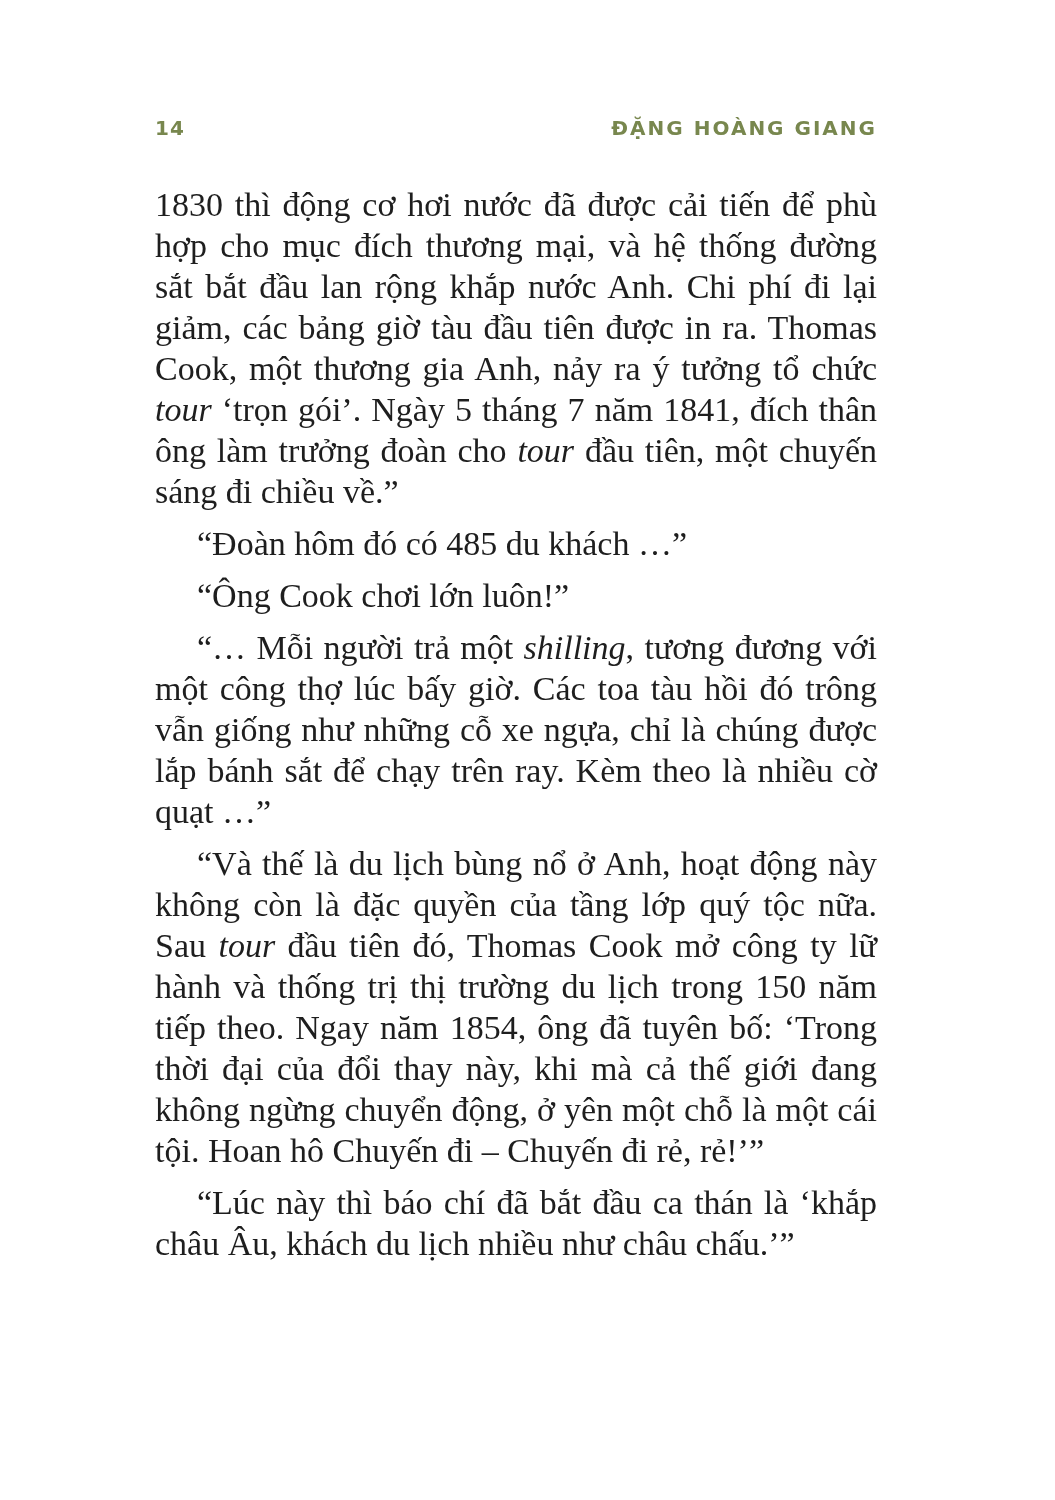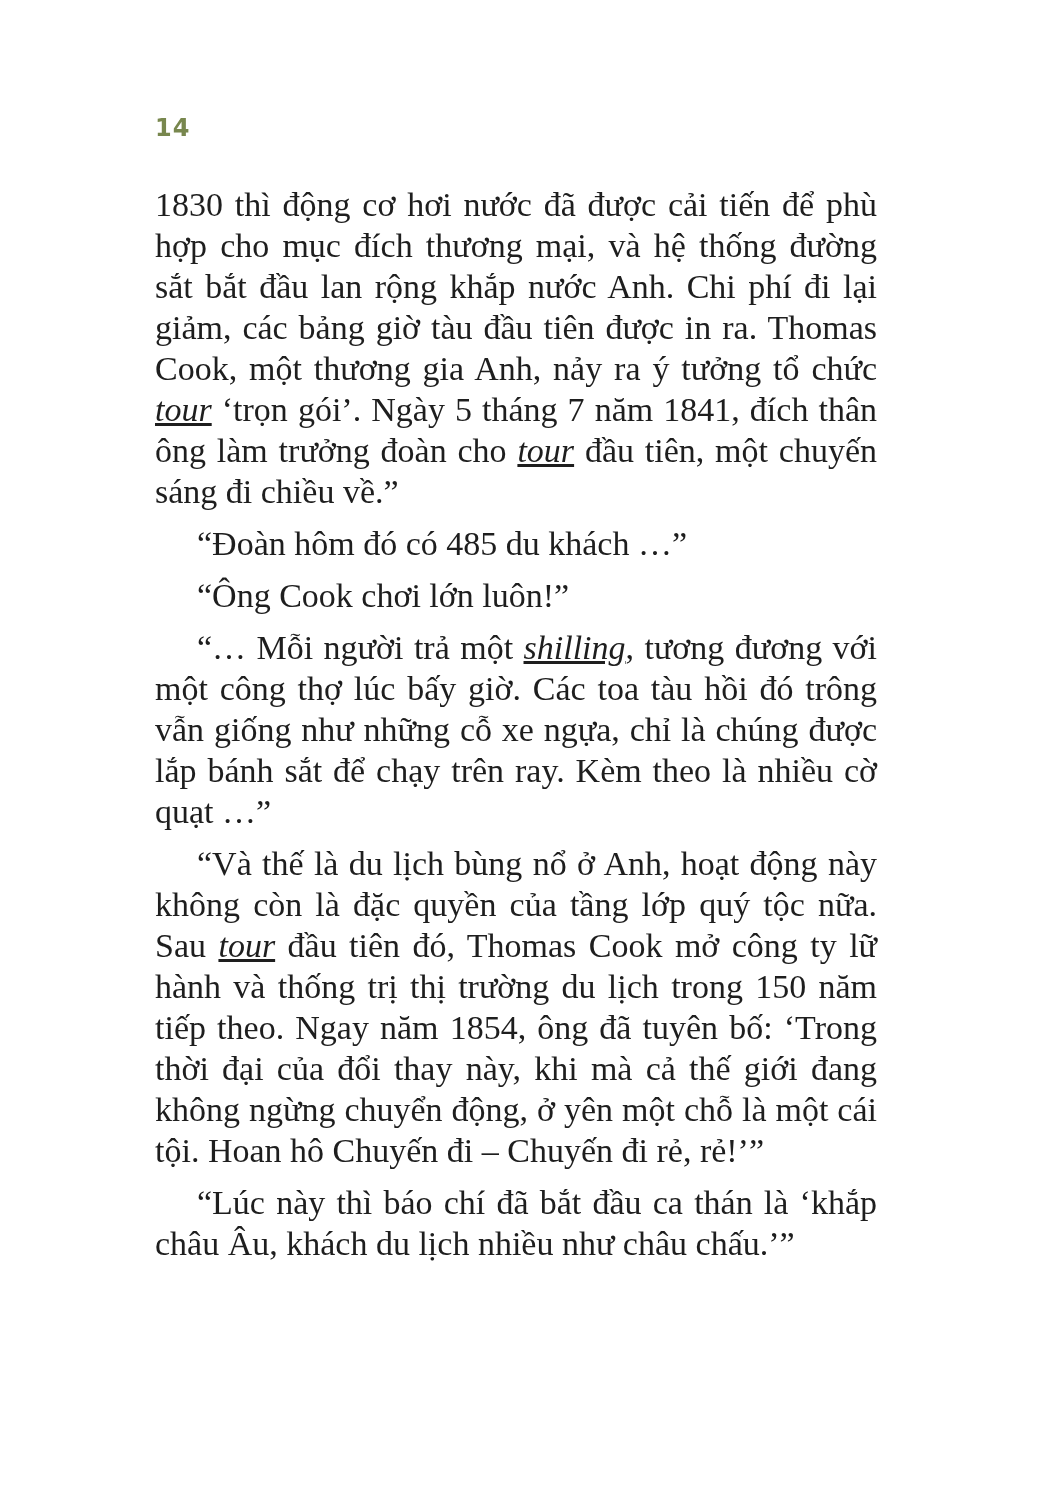--- a/index.html
+++ b/index.html
@@ -18,21 +18,21 @@
   .header {
     position: absolute;
     top: 114px;
     left: 155px;
     width: 722px;
     display: flex;
     justify-content: space-between;
     align-items: center;
     font-family: "DejaVu Sans", "Liberation Sans", sans-serif;
     font-weight: 700;
-    font-size: 24px;
+    font-size: 20px;
     line-height: 28px;
   }
   .page-number {
     letter-spacing: 1px;
   }
   .running-title {
     letter-spacing: 2px;
   }
   .body-text {
     position: absolute;
@@ -44,29 +44,29 @@
     margin: 0 0 11px 0;
     font-size: 34px;
     line-height: 41px;
     text-align: justify;
   }
   p.para.indent {
     text-indent: 42px;
   }
   p.para i {
     font-style: italic;
-    text-decoration: underline;
   }
 </style>
 </head>
 <body>
 
 <div class="page" style="background: rgb(255, 255, 255);">
   <div class="header" style="color: rgb(120, 135, 78);">
     <span class="page-number">14</span>
+    <span class="running-title">ĐẶNG HOÀNG GIANG</span>
   </div>
   <div class="body-text" id="paragraphs" style="color: rgb(30, 30, 30);">
       <p class="para"><span>1830 thì động cơ hơi nước đã được cải tiến để phù hợp cho mục đích thương mại, và hệ thống đường sắt bắt đầu lan rộng khắp nước Anh. Chi phí đi lại giảm, các bảng giờ tàu đầu tiên được in ra. Thomas Cook, một thương gia Anh, nảy ra ý tưởng tổ chức </span><i>tour</i><span> ‘trọn gói’. Ngày 5 tháng 7 năm 1841, đích thân ông làm trưởng đoàn cho </span><i>tour</i><span> đầu tiên, một chuyến sáng đi chiều về.”</span></p>
       <p class="para indent"><span>“Đoàn hôm đó có 485 du khách …”</span></p>
       <p class="para indent"><span>“Ông Cook chơi lớn luôn!”</span></p>
       <p class="para indent"><span>“… Mỗi người trả một </span><i>shilling</i><span>, tương đương với một công thợ lúc bấy giờ. Các toa tàu hồi đó trông vẫn giống như những cỗ xe ngựa, chỉ là chúng được lắp bánh sắt để chạy trên ray. Kèm theo là nhiều cờ quạt …”</span></p>
       <p class="para indent"><span>“Và thế là du lịch bùng nổ ở Anh, hoạt động này không còn là đặc quyền của tầng lớp quý tộc nữa. Sau </span><i>tour</i><span> đầu tiên đó, Thomas Cook mở công ty lữ hành và thống trị thị trường du lịch trong 150 năm tiếp theo. Ngay năm 1854, ông đã tuyên bố: ‘Trong thời đại của đổi thay này, khi mà cả thế giới đang không ngừng chuyển động, ở yên một chỗ là một cái tội. Hoan hô Chuyến đi – Chuyến đi rẻ, rẻ!’”</span></p>
       <p class="para indent"><span>“Lúc này thì báo chí đã bắt đầu ca thán là ‘khắp châu Âu, khách du lịch nhiều như châu chấu.’”</span></p>
     </div>
 </div>

